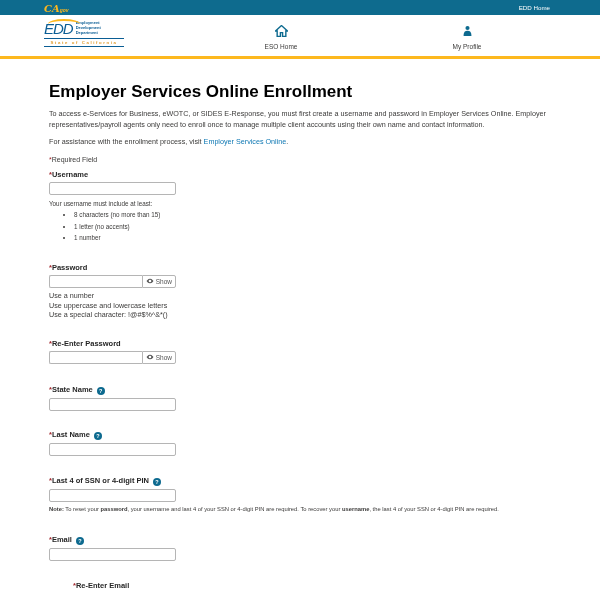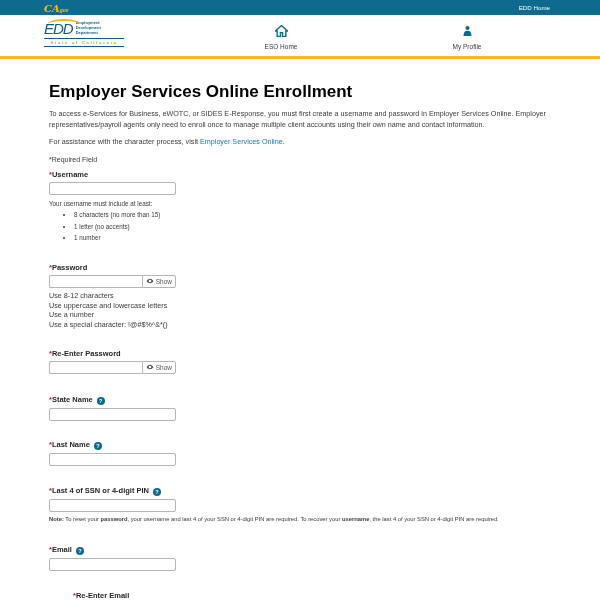--- a/index.html
+++ b/index.html
@@ -146,21 +146,21 @@
     </span>
     <div class="nav-label">My Profile</div>
   </div>
 </div>
 
 <main>
   <h1 class="page-title">Employer Services Online Enrollment</h1>
 
   <p class="intro">To access e-Services for Business, eWOTC, or SIDES E-Response, you must first create a username and password in Employer Services Online. Employer representatives/payroll agents only need to enroll once to manage multiple client accounts using their own name and contact information.</p>
 
-  <p class="assistance"><span>For assistance with the character process, visit </span><a class="link">Employer Services Online</a><span>.</span></p>
+  <p class="assistance"><span>For assistance with the enrollment process, visit </span><a class="link">Employer Services Online</a><span>.</span></p>
 
   <p class="required-note"><span class="asterisk">*</span><span>Required Field</span></p>
 
   <section id="sec-username">
     <div class="field-label"><span class="asterisk">*</span><span>Username</span></div>
     <input class="text-input" type="text" style="">
     <div class="rules-title">Your username must include at least:</div>
     <ul class="rules">
       <li>8 characters (no more than 15)</li>
       <li>1 letter (no accents)</li>
@@ -173,23 +173,22 @@
     <div class="input-group">
       <input type="password" style="">
       <button class="show-btn">
         <span><svg width="8" height="6" viewBox="0 0 24 16">
               <path d="M12 1C6 1 1.5 8 1.5 8S6 15 12 15s10.5-7 10.5-7S18 1 12 1zm0 11a4 4 0 1 1 0-8 4 4 0 0 1 0 8z" fill="#555"></path>
             </svg></span>
         <span>Show</span>
       </button>
     </div>
     <div class="hints">
-      <div class="hint">Use 8-12 characters</div>
+      <div class="hint">Use a number</div>
       <div class="hint">Use uppercase and lowercase letters</div>
-      <div class="hint">Use a number</div>
       <div class="hint">Use a special character: !@#$%^&amp;*()</div>
     </div>
   </section>
 
   <section id="sec-reenter-password">
     <div class="field-label"><span class="asterisk">*</span><span>Re-Enter Password</span></div>
     <div class="input-group">
       <input type="password" style="">
       <button class="show-btn">
         <span><svg width="8" height="6" viewBox="0 0 24 16">

